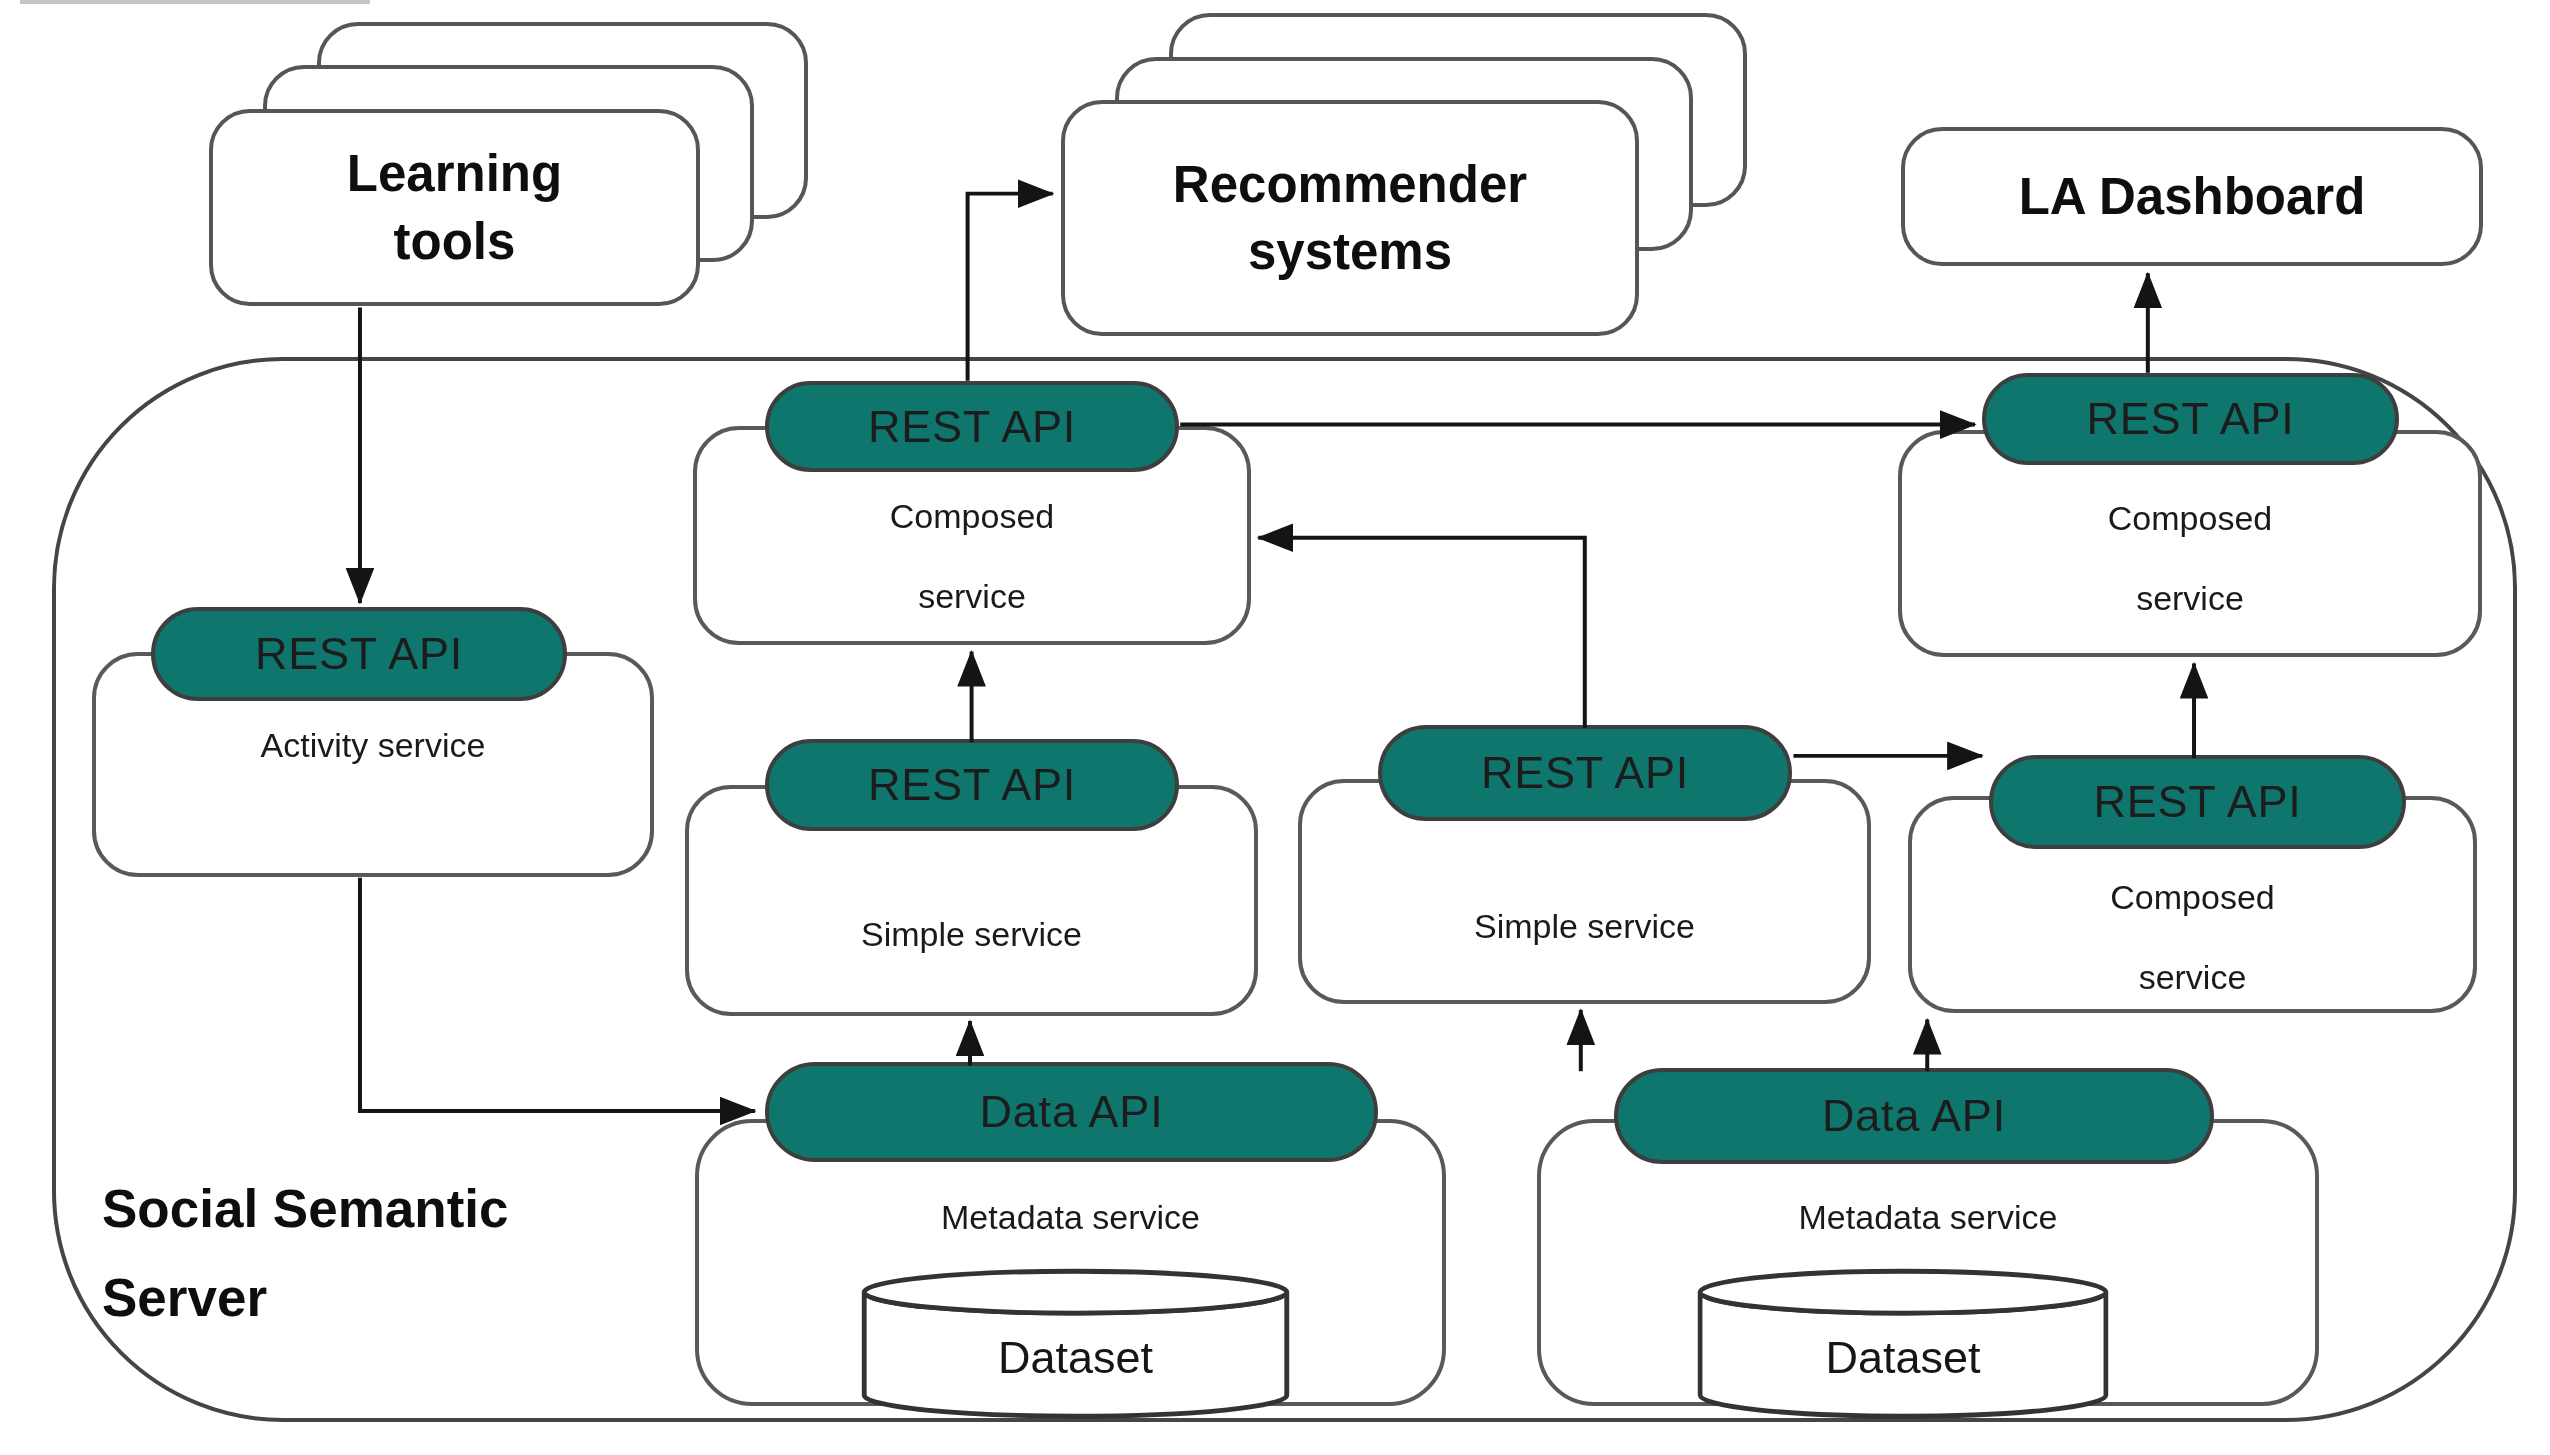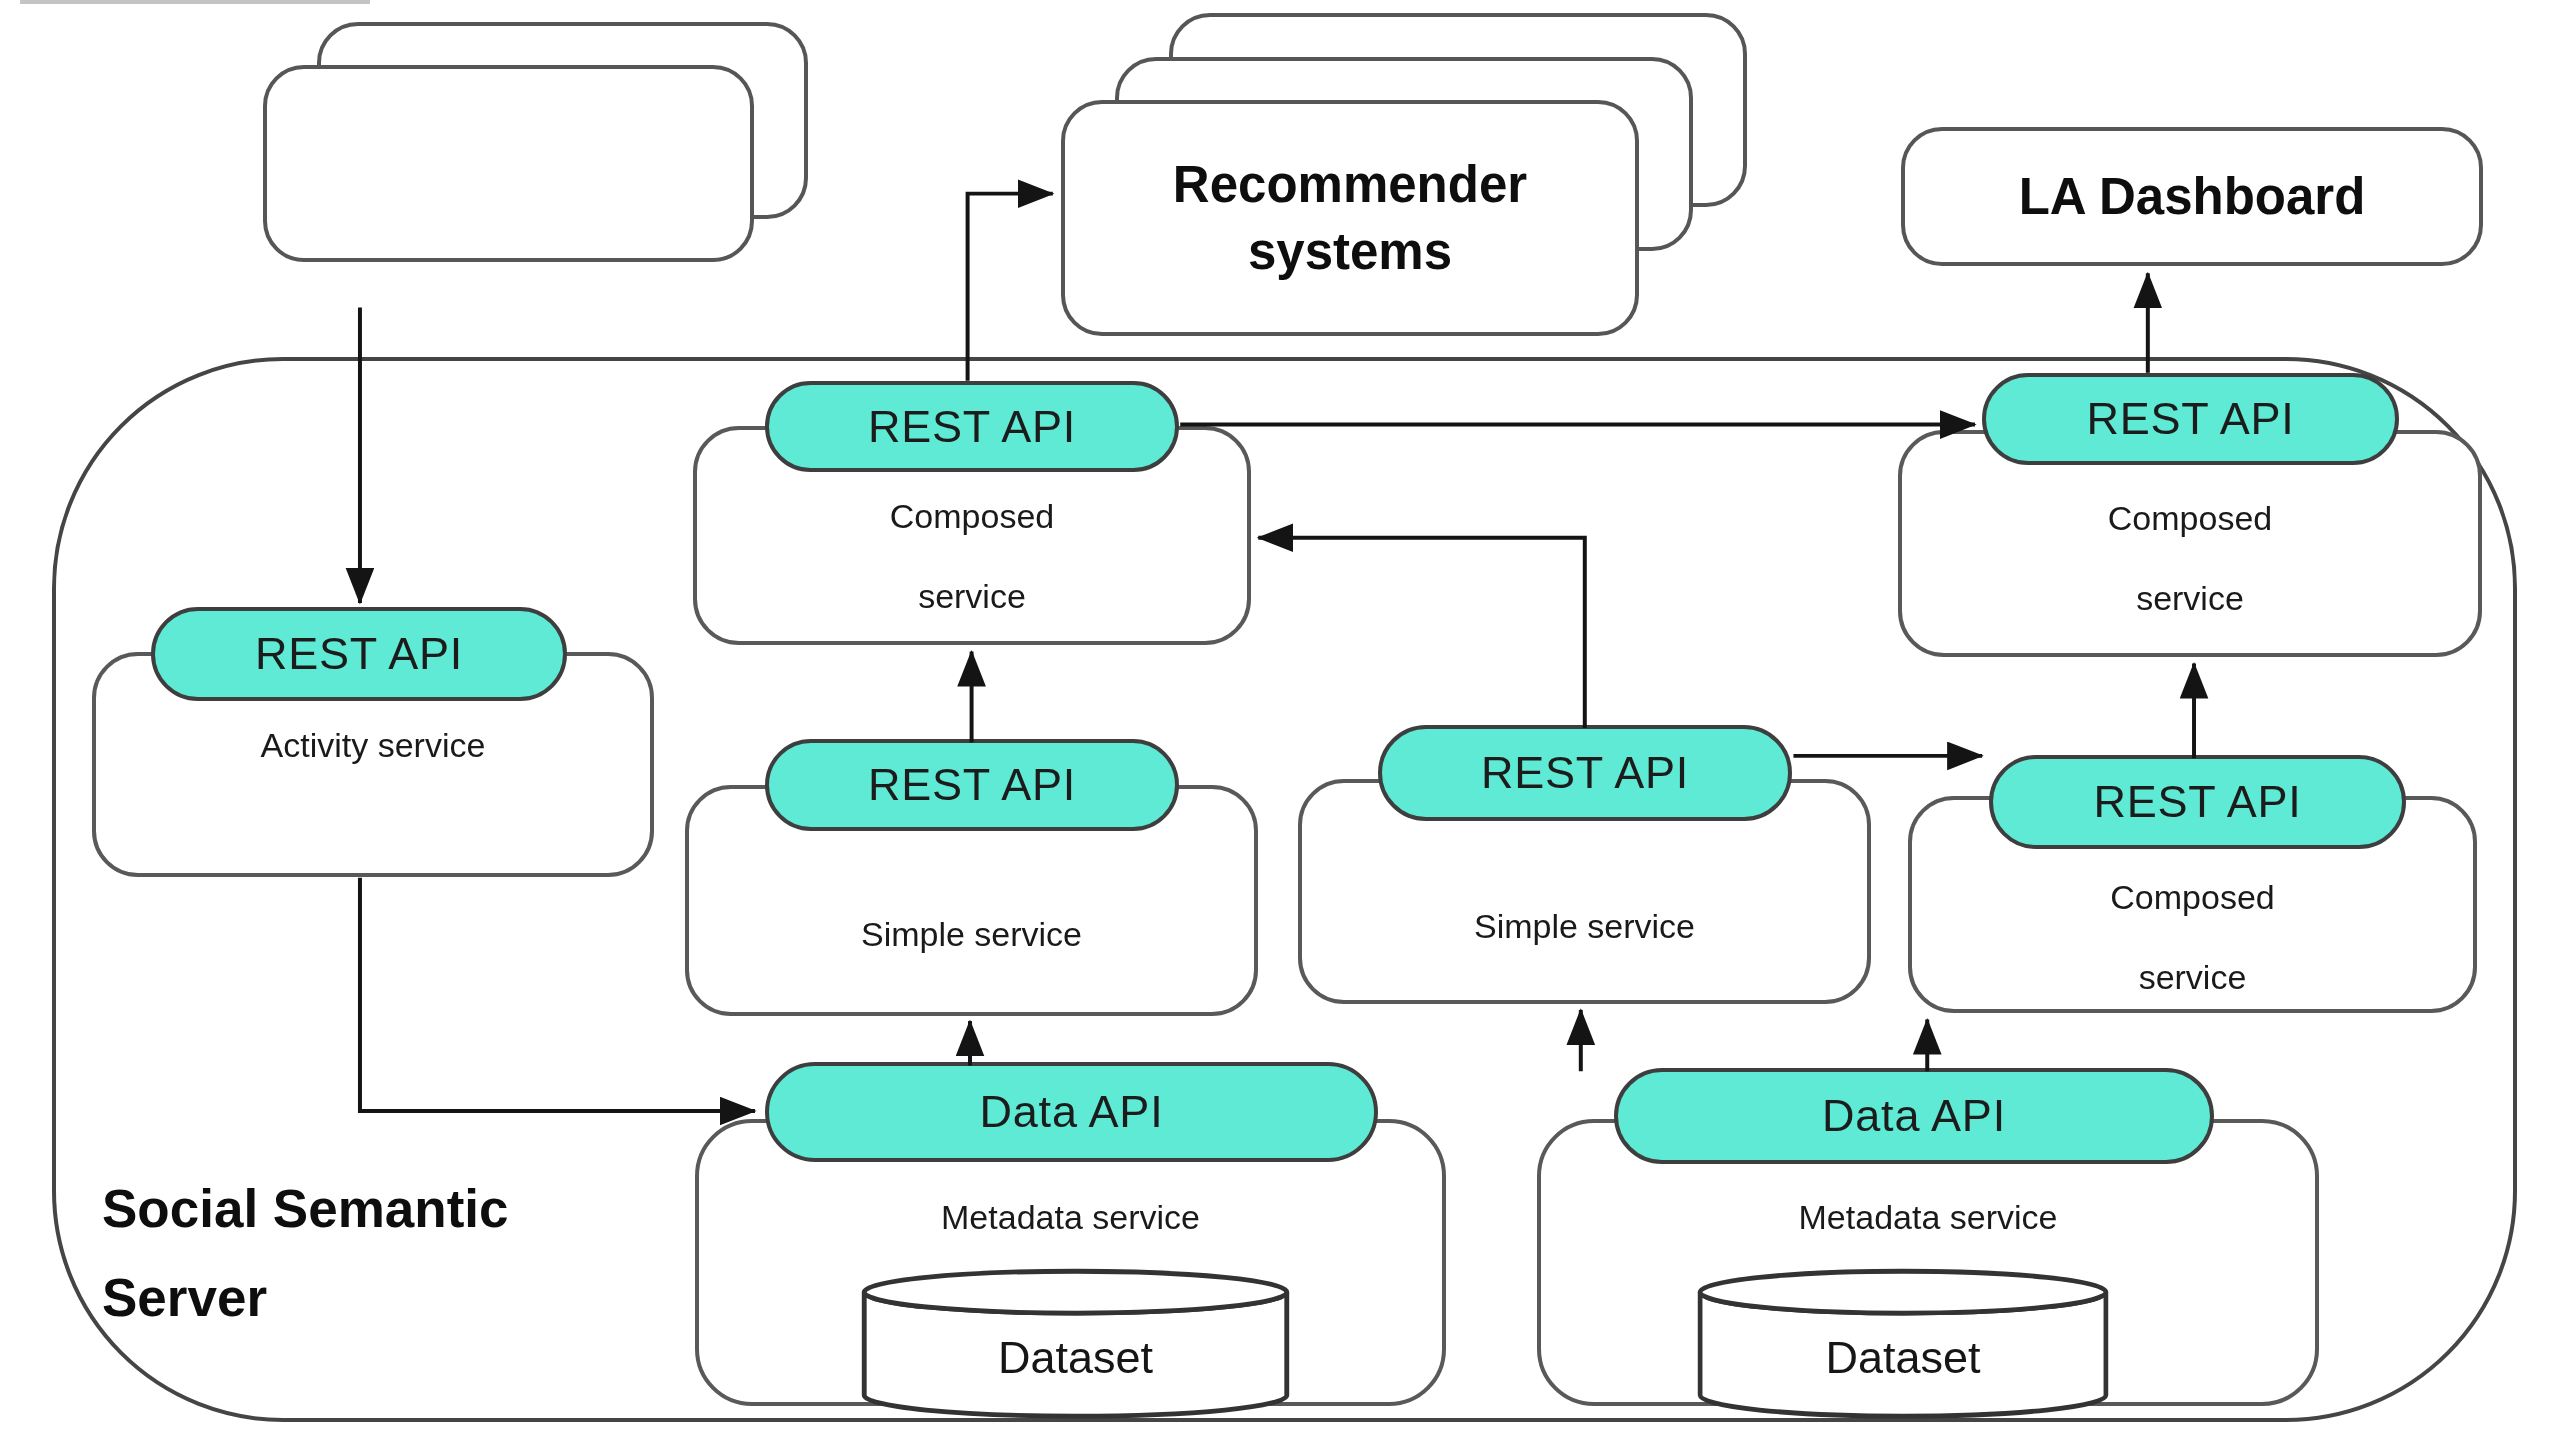--- a/index.html
+++ b/index.html
@@ -21,21 +21,21 @@
     font-weight:bold;font-size:51px;line-height:1.32;color:#0e0e0e;z-index:4;}
   .card .wrap{display:inline-block;}
   
   .svc-box{
     position:absolute;background:#fff;border:4px solid #595959;border-radius:46px;
     box-sizing:border-box;z-index:3;
   }
   .meta-box{border-radius:57px;}
   
   .pill{
-    position:absolute;background:#5eead4;border:4px solid #3e3e3e;border-radius:796px;
+    position:absolute;background:#0f766e;border:4px solid #3e3e3e;border-radius:796px;
     box-sizing:border-box;display:flex;align-items:center;justify-content:center;
     font-size:45px;color:#1c1c1c;z-index:5;letter-spacing:0.8px;
   }
   
   .svc-label{
     position:absolute;text-align:center;font-size:34px;color:#1a1a1a;z-index:5;line-height:80px;
   }
   .svc-label .narrow{display:inline-block;width:271px;}
   .container-label{
     position:absolute;left:102px;top:1164px;width:542px;z-index:5;
@@ -58,20 +58,23 @@
 
 <div id="canvas">
 
   <div class="artifact"></div>
 
   <div class="server-container"></div>
   <div class="container-label">Social Semantic Server</div>
 
   <div class="card" style="left:317px;top:21.5px;width:491px;height:197px;"></div>
   <div class="card" style="left:263px;top:65px;width:491px;height:197px;"></div>
+  <div class="card front" style="left:209px;top:109px;width:491px;height:197px;">
+    <span class="wrap" style="width:263px;">Learning tools</span>
+  </div>
 
   <div class="card" style="left:1169px;top:12.7px;width:578px;height:194px;"></div>
   <div class="card" style="left:1115px;top:57px;width:578px;height:194px;"></div>
   <div class="card front" style="left:1061px;top:100px;width:578px;height:236px;">
     <span class="wrap" style="width:382px;">Recommender systems</span>
   </div>
 
   <div class="card front" style="left:1861px;top:127px;width:582px;height:139px;margin-left:40px;">
     <span class="wrap">LA Dashboard</span>
   </div>

